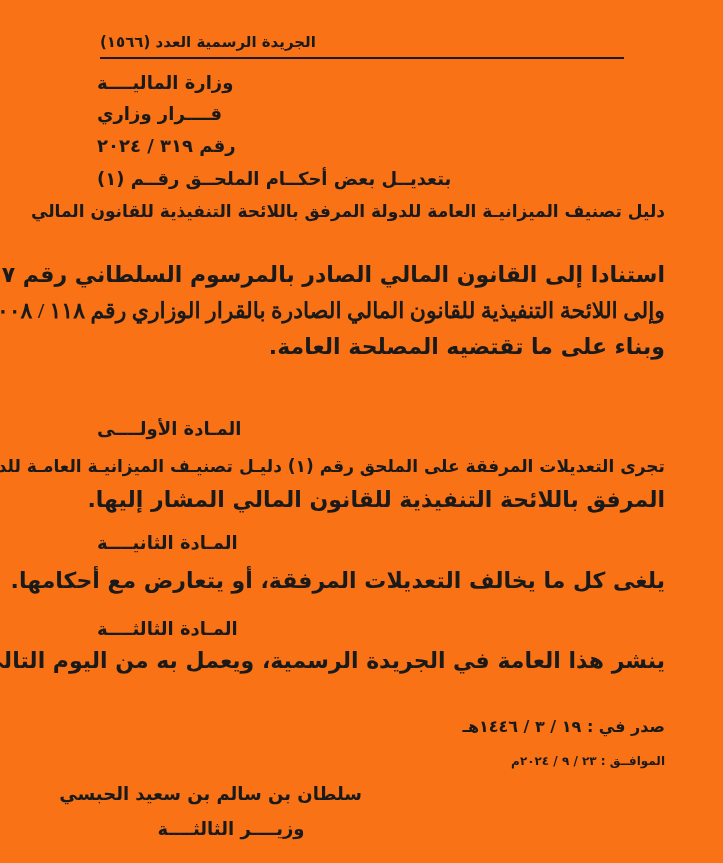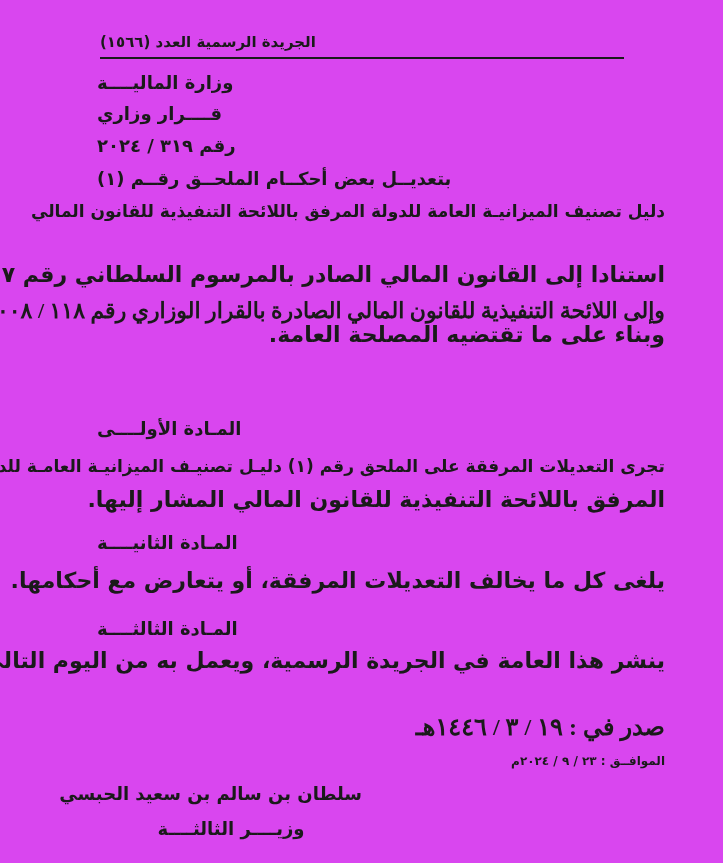--- a/index.html
+++ b/index.html
@@ -4,21 +4,21 @@
 <style>
   html, body {
     margin: 0;
     padding: 0;
     background: #ffffff;
   }
   .page {
     position: relative;
     width: 723px;
     height: 863px;
-    background: #d946ef;
+    background: #f97316;
     overflow: hidden;
     font-family: "DejaVu Sans", sans-serif;
     font-weight: 700;
     color: #1a1a1a;
     direction: rtl;
   }
   .abs { position: absolute; }
   .gazette-header {
     top: 31px;
     left: 100px;
@@ -85,38 +85,38 @@
   <div class="abs center-line fs18" style="top:133px;">رقم ٣١٩ / ٢٠٢٤</div>
 
   <div class="abs center-line fs18" style="top:166px;">بتعديــل بعض أحكــام الملحــق رقــم (١)</div>
 
   <div class="abs center-line fs17" style="top:198px;">دليل تصنيف الميزانيـة العامة للدولة المرفق باللائحة التنفيذية للقانون المالي</div>
 
   <div class="abs right-line" style="top:262px;">استنادا إلى القانون المالي الصادر بالمرسوم السلطاني رقم ٤٧ / ٩٨،</div>
 
   <div class="abs right-line" style="top:298px;font-family:Liberation Serif, serif;">وإلى اللائحة التنفيذية للقانون المالي الصادرة بالقرار الوزاري رقم ١١٨ / ٢٠٠٨،</div>
 
-  <div class="abs right-line" style="top:322px;">وبناء على ما تقتضيه المصلحة العامة.</div>
+  <div class="abs right-line" style="top:334px;">وبناء على ما تقتضيه المصلحة العامة.</div>
 
 
   <div class="abs center-line fs18" style="top:416px;">المـادة الأولــــى</div>
 
   <div class="abs justify-line" style="top:453px;">تجرى التعديلات المرفقة على الملحق رقم (١) دليـل تصنيـف الميزانيـة العامـة للدولـة</div>
 
   <div class="abs right-line" style="top:487px;">المرفق باللائحة التنفيذية للقانون المالي المشار إليها.</div>
 
   <div class="abs center-line fs18" style="top:530px;">المـادة الثانيــــة</div>
 
   <div class="abs right-line" style="top:568px;">يلغى كل ما يخالف التعديلات المرفقة، أو يتعارض مع أحكامها.</div>
 
   <div class="abs center-line fs18" style="top:616px;">المـادة الثالثــــة</div>
 
   <div class="abs right-line" style="top:648px;">ينشر هذا العامة في الجريدة الرسمية، ويعمل به من اليوم التالي لتاريخ نشره.</div>
 
-  <div class="abs right-line" style="top:714px; font-size:24px;font-family:Liberation Serif, serif;">صدر في : ١٩ / ٣ / ١٤٤٦هـ</div>
+  <div class="abs right-line" style="top:714px; font-size:16px;">صدر في : ١٩ / ٣ / ١٤٤٦هـ</div>
 
   <div class="abs right-line" style="top:748px; font-size:12px;">الموافــق : ٢٣ / ٩ / ٢٠٢٤م</div>
 
   <div class="abs sig-block fs18" style="top:783px;">سلطان بن سالم بن سعيد الحبسي</div>
 
   <div class="abs sig-block fs18" style="top:818px;">وزيــــر الثالثــــة</div>
 
 </div>
 
 </body></html>

